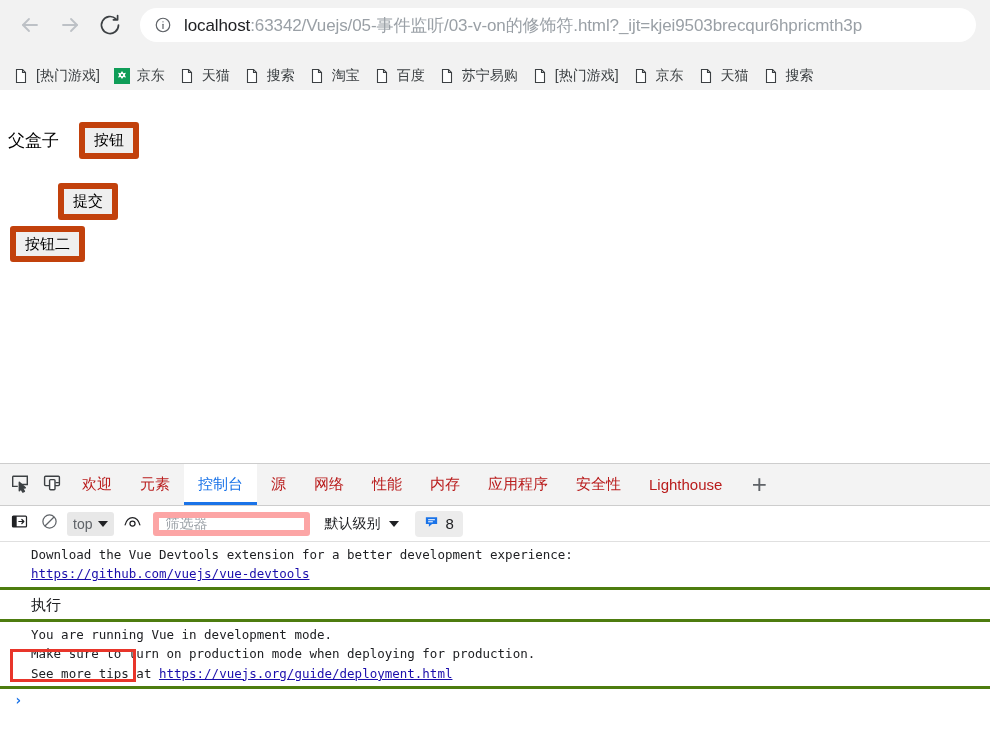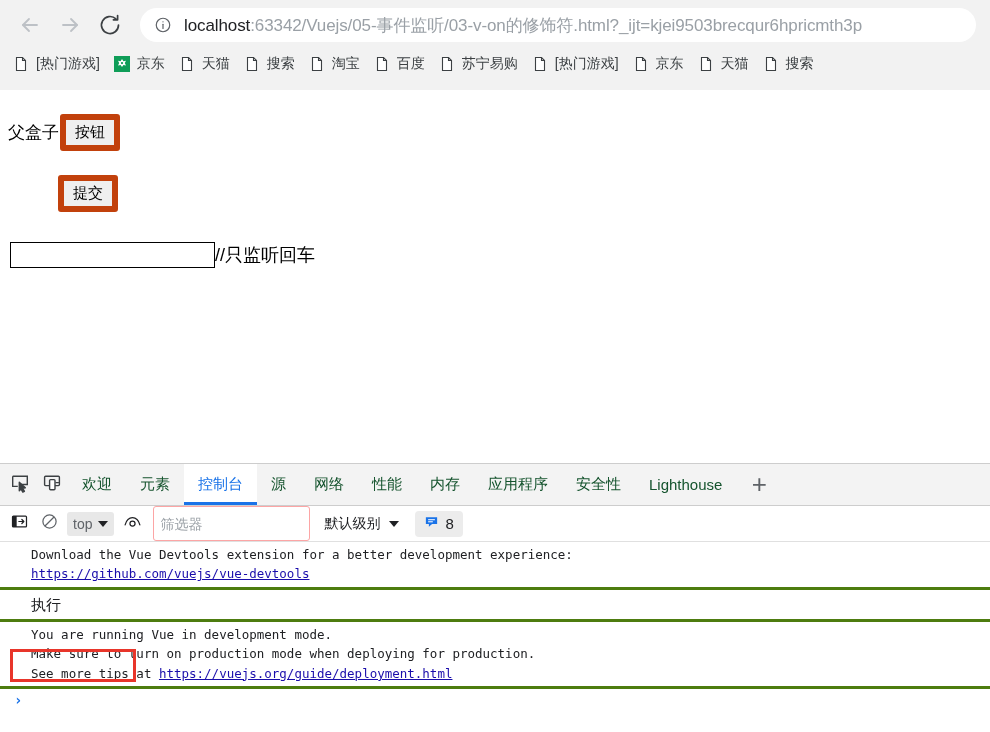--- a/index.html
+++ b/index.html
@@ -53,21 +53,21 @@
     white-space: nowrap;
     overflow: hidden;
     letter-spacing: -0.1px;
   }
   #url-text .host-strong { color: #202124; }
 
   
   #bookmarks-bar {
     height: 40px;
     display: flex;
-    align-items: flex-start;
+    align-items: flex-end;
     padding: 0 6px;
     overflow: hidden;
     background: #f2f2f2;
   }
   .bookmark {
     display: flex;
     align-items: center;
     height: 28px;
     padding: 0 7px;
     border-radius: 4px;
@@ -88,22 +88,22 @@
     padding: 8px;
     position: relative;
     overflow: hidden;
   }
 
   .vp-line1 {
     font-size: 17px;
     color: #000;
     display: flex;
     align-items: center;
-    gap: 1px;
-    margin-top: 16px;
+    gap: 20px;
+    margin-top: 24px;
   }
   .vp-text { font-size: 17px; color: #000; }
 
   button.page-btn {
     font-family: "Liberation Sans", sans-serif;
     font-size: 15px;
     color: #000;
     background: #efefef;
     border: 6px solid #c2410c;
     border-radius: 3px;
@@ -151,21 +151,21 @@
   .dt-icon-btn {
     width: 32px;
     display: flex; align-items: center; justify-content: center;
     flex: 0 0 auto;
   }
   .dt-tab {
     display: flex;
     align-items: center;
     padding: 0 14px;
     font-size: 15px;
-    color: #14532d;
+    color: #b91c1c;
     flex: 0 0 auto;
     position: relative;
   }
   .dt-tab.active {
     background: #ffffff;
     color: #1a73e8;
   }
   .dt-tab.active::after {
     content: "";
     position: absolute;
@@ -207,26 +207,26 @@
   .ct-select-label.dark { color: #202124; }
   .caret {
     width: 0; height: 0;
     border-left: 5px solid transparent;
     border-right: 5px solid transparent;
     border-top: 6px solid #202124;
   }
   #filter-input {
     flex: 0 0 auto;
     width: 157px;
-    height: 35px;
-    border: 1px solid #fca5a5;
+    height: 24px;
+    border: 6px solid #fca5a5;
     border-radius: 3px;
     font-size: 14px;
     padding: 0 6px;
-    font-family: Liberation Sans, sans-serif;
+    font-family: Liberation Mono, monospace;
     color: #202124;
     margin-left: 6px;
     background: #fff;
   }
   #filter-input::placeholder { color: #9aa0a6; }
   .ct-level {
     display: flex; align-items: center; gap: 9px;
     margin-left: 14px; flex: 0 0 auto;
   }
   #msg-count-badge {
@@ -454,25 +454,24 @@
 
   <div class="vp-line1">
     <span class="vp-text">父盒子</span>
     <button class="page-btn">按钮</button>
   </div>
 
   <div class="vp-row-submit">
     <button class="page-btn">提交</button>
   </div>
 
-  <div class="vp-row-input">
-    <input class="page-input" type="text" value="" style="">
-    <span class="vp-comment">//只监听回车</span>
-  </div>
-
+
+  <div class="vp-row-btn2">
+    <button class="page-btn">按钮二</button>
+  </div>
 
 </div>
 
 <div id="devtools">
 
   <div id="dt-tabbar">
 
     <div class="dt-icon-btn">
       <span>
         <svg width="20" height="20" viewBox="0 0 20 20" fill="none" stroke="#3c4043" stroke-width="1.4">

